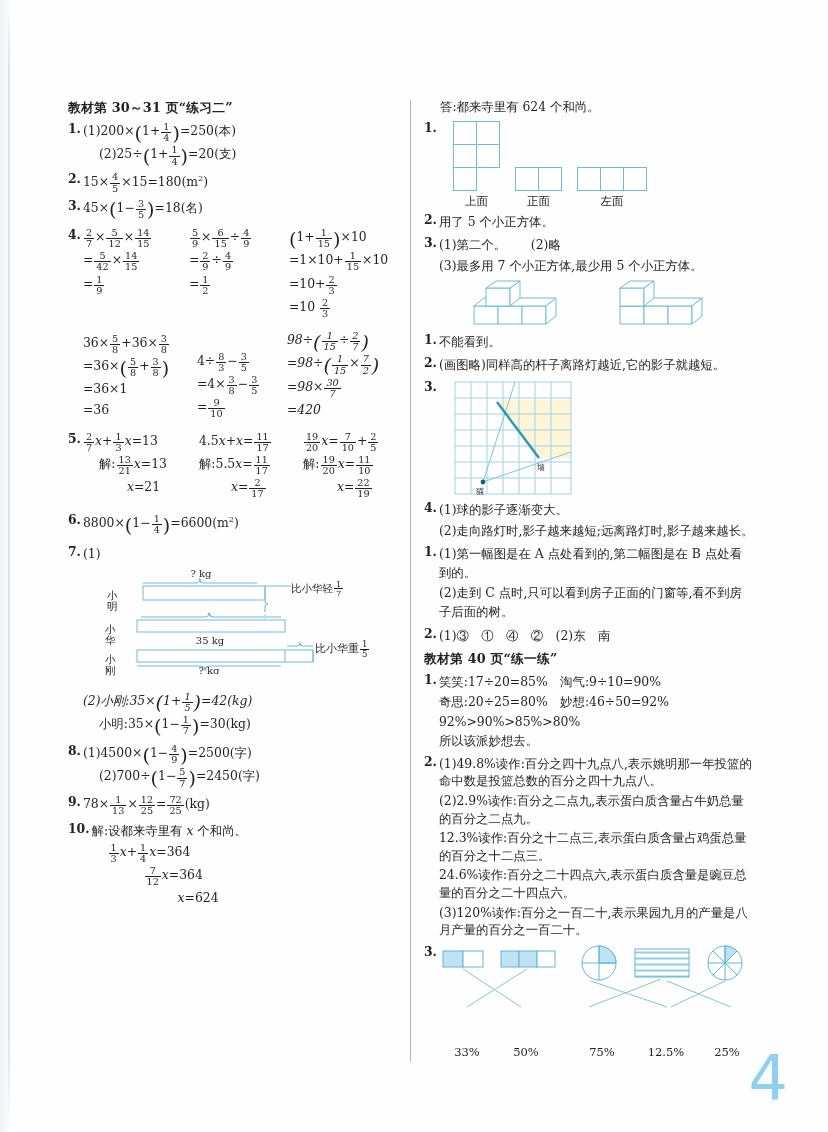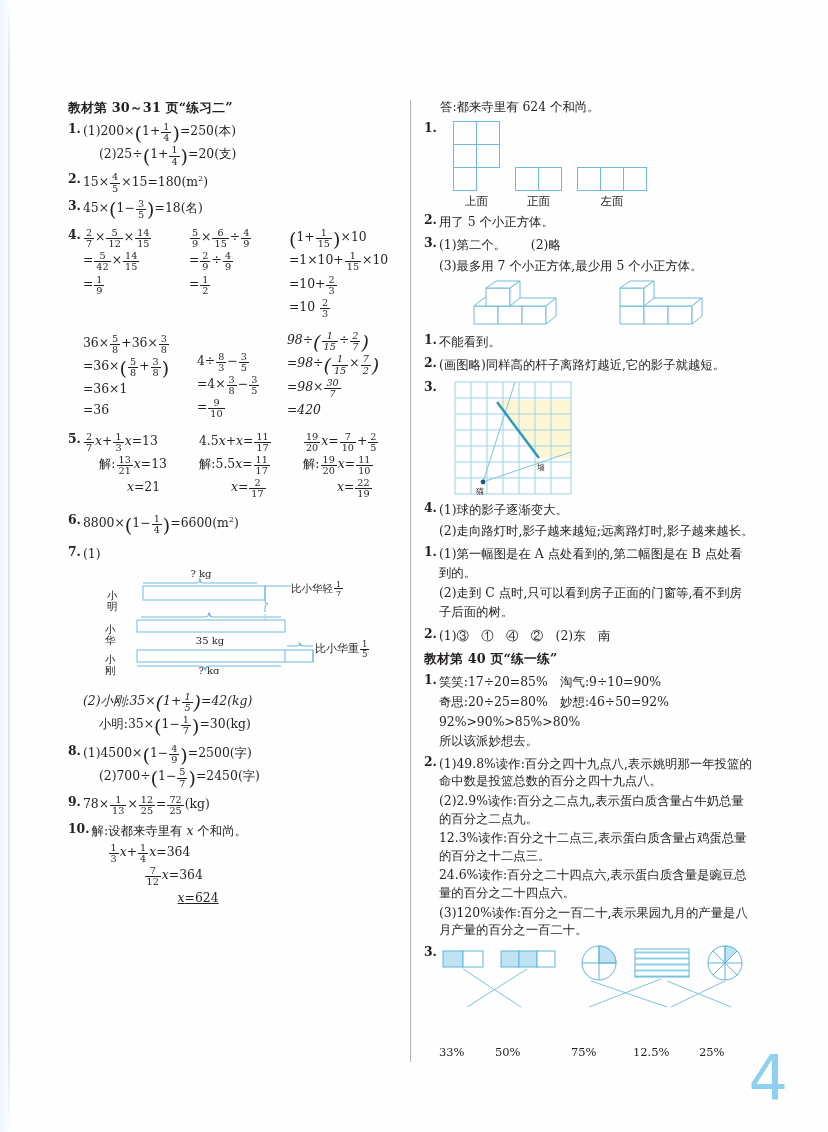--- a/index.html
+++ b/index.html
@@ -52,21 +52,21 @@
   
   .shadowbox{position:relative;width:120px;height:116px;margin:2px 0 2px 14px;}
   .shadowbox svg{display:block;}
 
   
   .barmodel{margin:2px 0 2px 22px;}
 
   
   .pcwrap{margin-top:2px;}
   .pclabels{display:flex;margin-top:1px;font-size:11.5px;}
-  .pclabels span{}
+  .pclabels span{text-align:center;}
 
   .tight{line-height:1.42;}
 </style>
 </head>
 <body>
 
 <div class="page">
   <div class="edge-left2"></div>
   <div class="edge-left"></div>
   <div class="col-divider"></div>
@@ -260,21 +260,21 @@
       </div>
         </span>
     </div>
 
     <div class="item" style="margin-top:2px;">
       <span class="num">10.</span>
       <span class="body">
         <div class="ln">解:设都来寺里有 <var>x</var> 个和尚。</div>
         <div class="ln ind"><span class="fr"><span class="n">1</span><span class="d">3</span></span><var>x</var>+<span class="fr"><span class="n">1</span><span class="d">4</span></span><var>x</var>=364</div>
         <div class="ln" style="padding-left:52px;"><span class="fr"><span class="n">7</span><span class="d">12</span></span><var>x</var>=364</div>
-        <div class="ln" style="padding-left:86px;text-decoration:underline;"><var>x</var>=624</div>
+        <div class="ln" style="padding-left:86px;"><var>x</var>=624</div>
       </span>
     </div>
   </div>
 
   <div class="col col-right">
 
     <div class="ln ind">答:都来寺里有 624 个和尚。</div>
 
 
     <div class="item">

